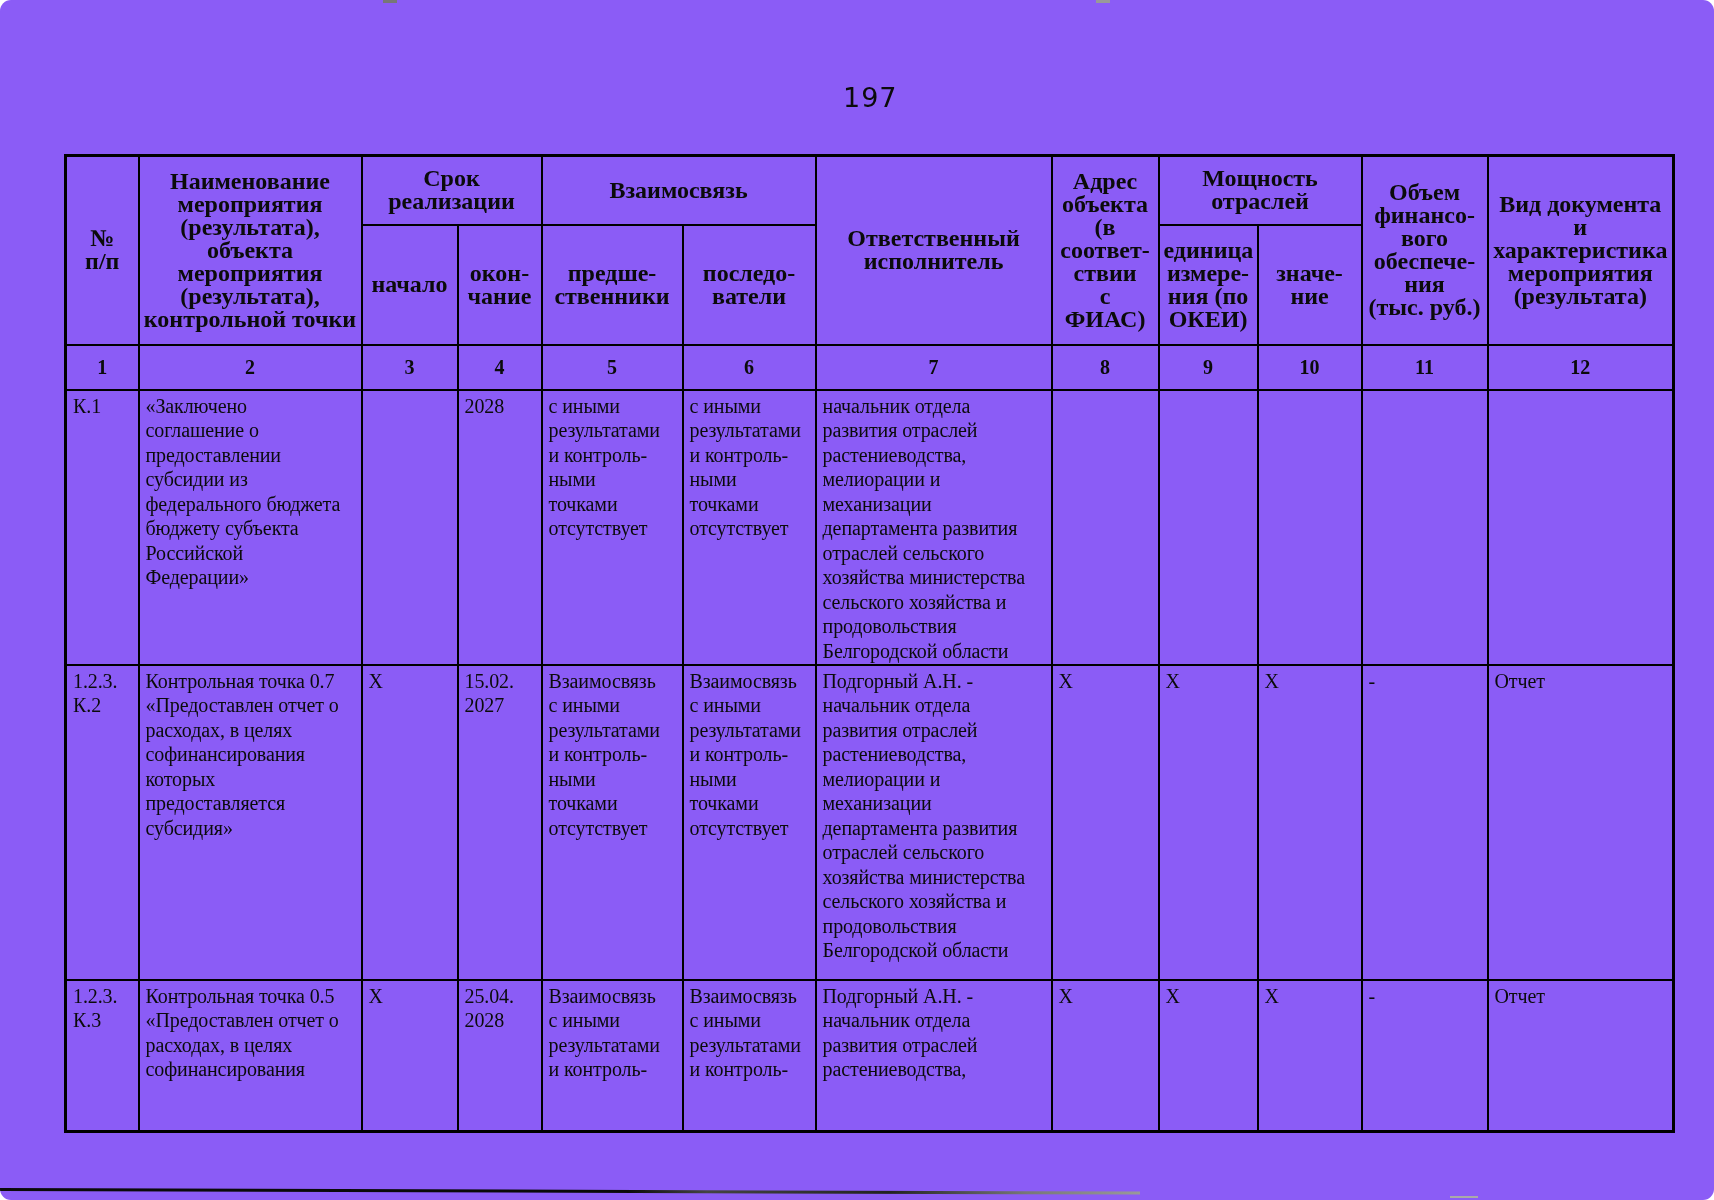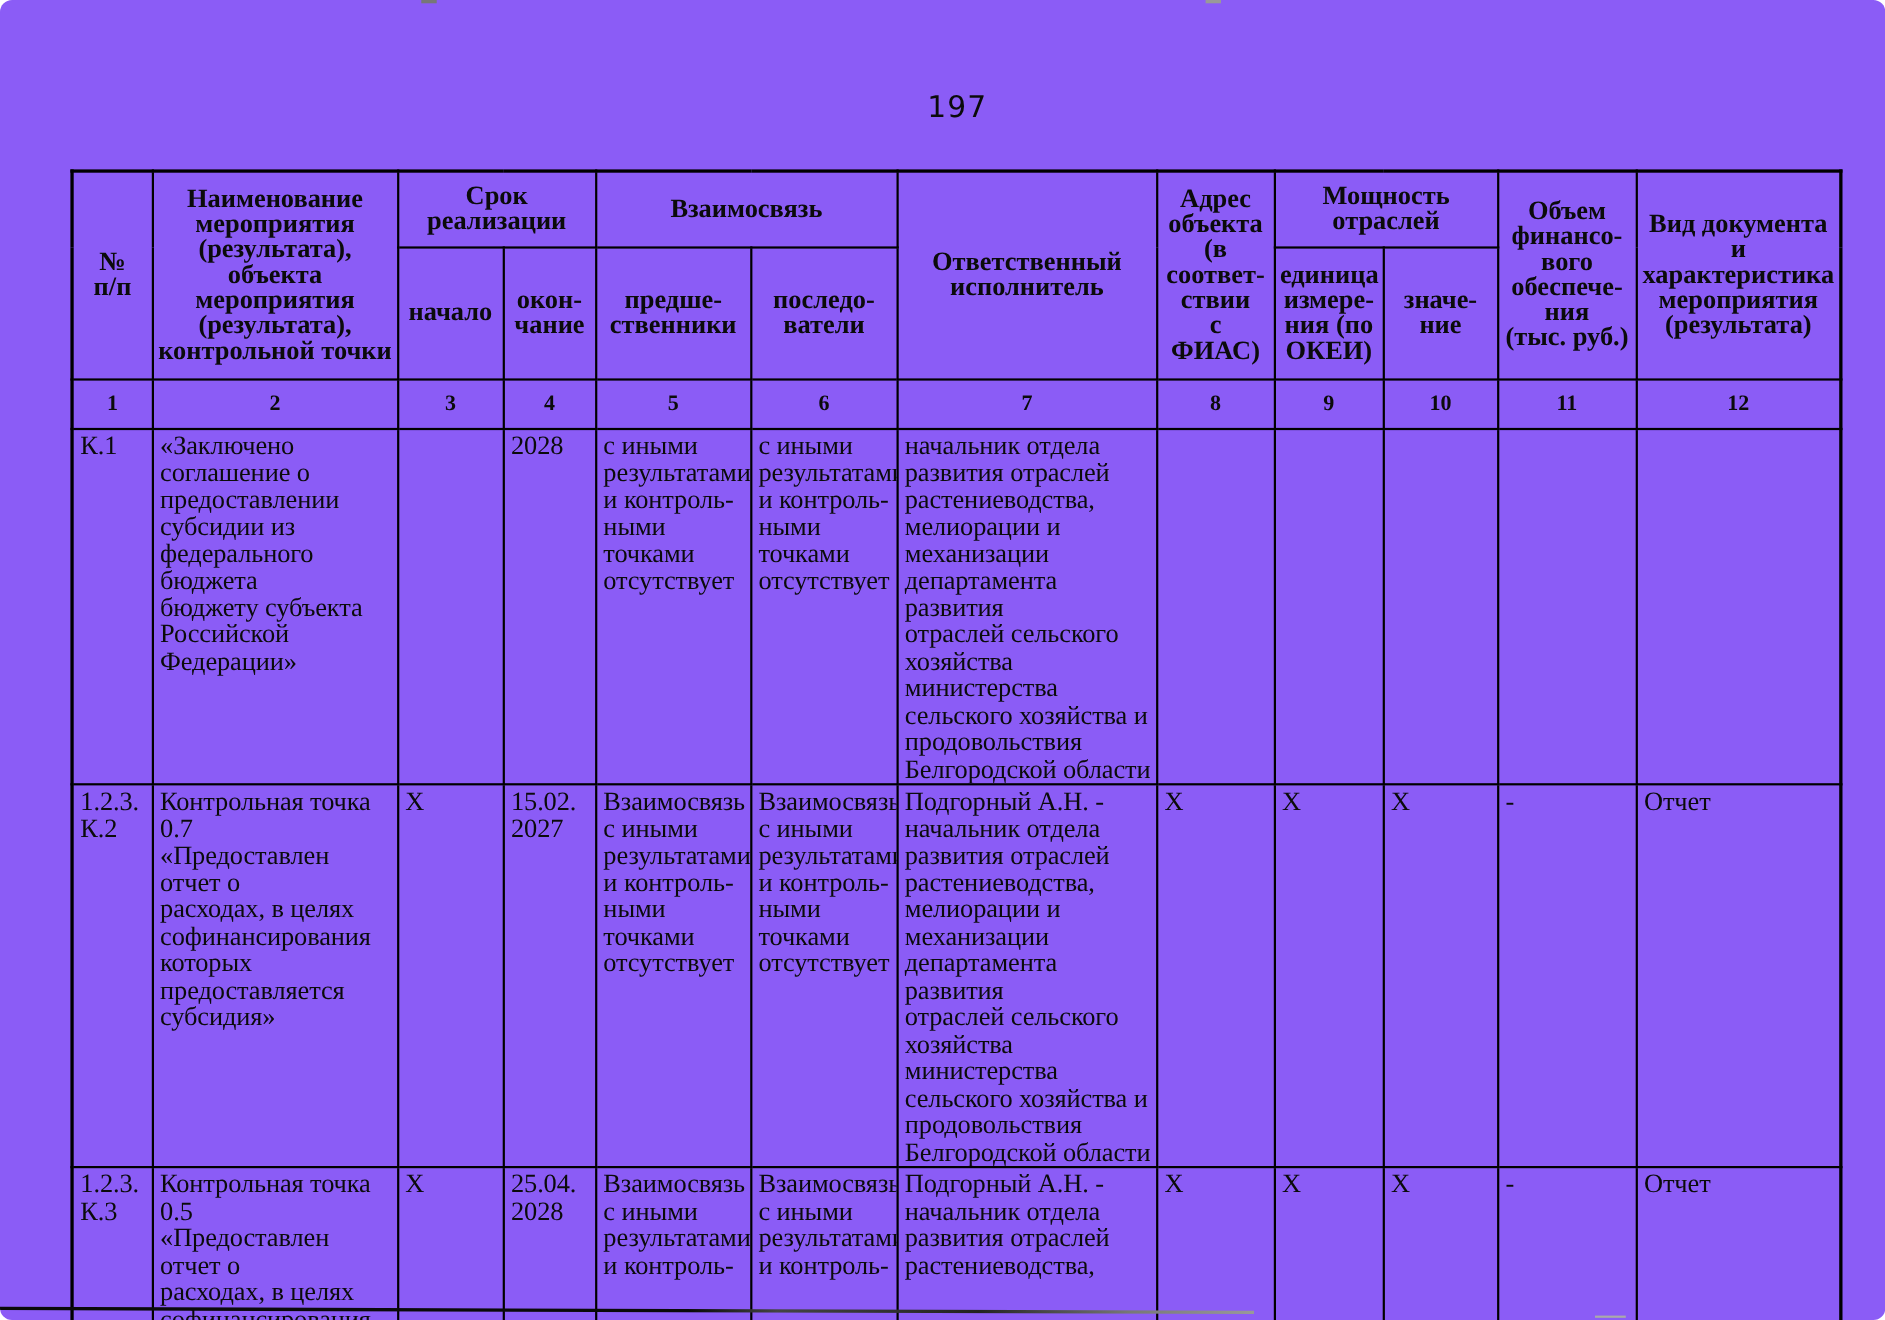--- a/index.html
+++ b/index.html
@@ -48,21 +48,21 @@
   td.nc { 
     font-weight: bold;
     text-align: center;
     vertical-align: middle;
     font-size: 20px;
     padding: 0;
   }
   td.dc { 
     text-align: left;
     vertical-align: top;
-    font-size: 24px;
+    font-size: 20px;
     line-height: 24.5px;
     padding: 3px 1px 0 6px;
     letter-spacing: -0.1px;
   }
   .artifact { position: absolute; }
 </style>
 </head>
 <body>
 
 <div id="page">

